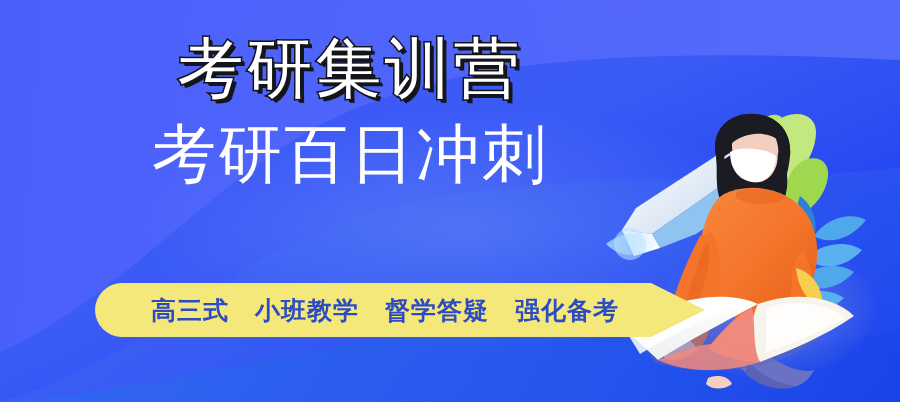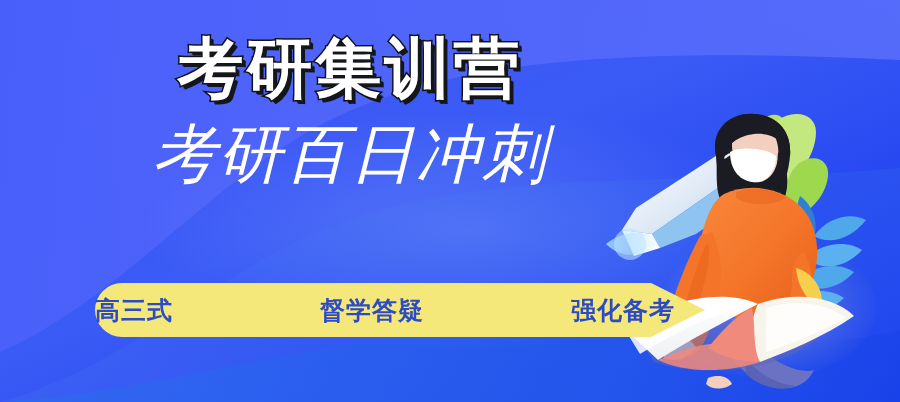--- a/index.html
+++ b/index.html
@@ -34,41 +34,40 @@
     left: 0;
     top: 34px;
     width: 700px;
     text-align: center;
     z-index: 6;
   }
 
   .title-main {
     font-family: "DejaVu Sans", "Liberation Sans", sans-serif;
     font-size: 66px;
-    font-weight: 700;
+    font-weight: 400;
     line-height: 1.05;
     color: #ffffff;
     letter-spacing: 3px;
     margin: 0;
     -webkit-text-stroke: 3px #111318;
     paint-order: stroke fill;
     text-shadow:
        3px 3px 0 #14161c,
        4px 4px 0 #14161c;
   }
 
   .title-sub {
     font-family: "DejaVu Sans", "Liberation Sans", sans-serif;
     font-size: 64px;
     font-weight: 400;
     line-height: 1.05;
     color: #ffffff;
     letter-spacing: 2px;
     margin: 18px 0 0 0;
-    font-style: italic;
   }
 
   
   .ribbon {
     position: absolute;
     left: 95px;
     top: 283px;
     width: 610px;
     height: 54px;
     z-index: 7;
@@ -80,21 +79,21 @@
     height: 100%;
   }
   .ribbon-text {
     position: absolute;
     left: 0;
     top: 0;
     width: 580px;
     height: 54px;
     display: flex;
     align-items: center;
-    justify-content: space-between;
+    justify-content: center;
     gap: 26px;
     font-size: 25px;
     font-weight: 700;
     color: #2d4cc4;
     letter-spacing: 1px;
     white-space: nowrap;
   }
   .ribbon-text .feat { display: inline-block; }
 
   
@@ -154,20 +153,21 @@
     <div class="title-main">考研集训营</div>
     <div class="title-sub">考研百日冲刺</div>
   </div>
 
   <div class="ribbon">
     <svg class="ribbon-svg" viewBox="0 0 610 54" preserveAspectRatio="none">
       <path d="M27,0 H556 L610,27 L556,54 H27 A27,27 0 0,1 27,0 Z" fill="#f5e87a"></path>
     </svg>
     <div class="ribbon-text">
       <span class="feat">高三式</span>
+      <span class="feat">小班教学</span>
       <span class="feat">督学答疑</span>
       <span class="feat">强化备考</span>
     </div>
   </div>
 
   <div class="illustration">
     <svg viewBox="0 0 300 290" preserveAspectRatio="xMidYMax meet">
       <defs>
         <linearGradient id="paperG" x1="0" y1="0" x2="1" y2="1">
           <stop offset="0%" stop-color="#ffffff"></stop>

